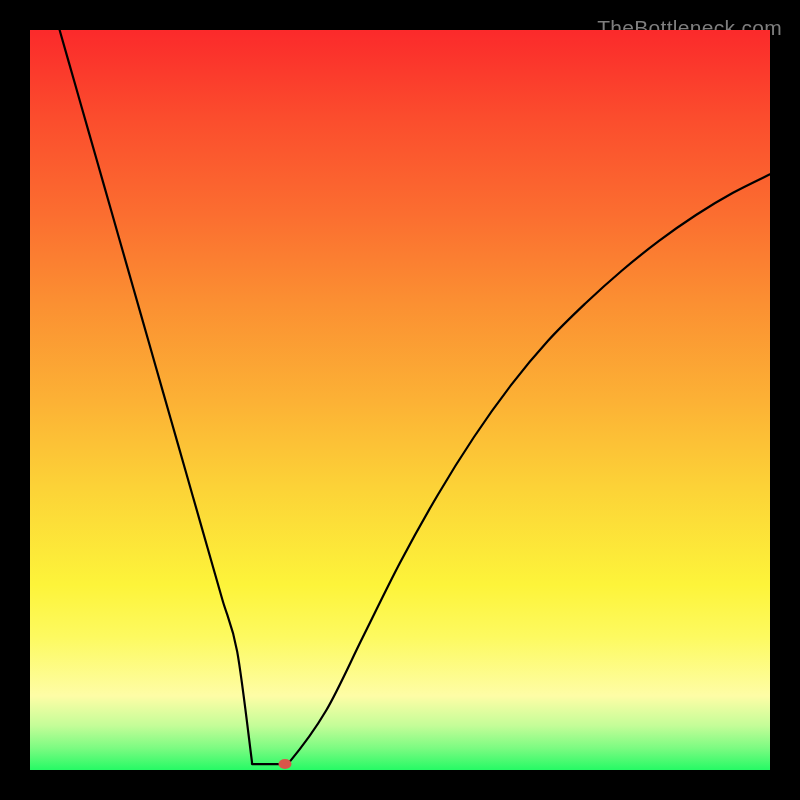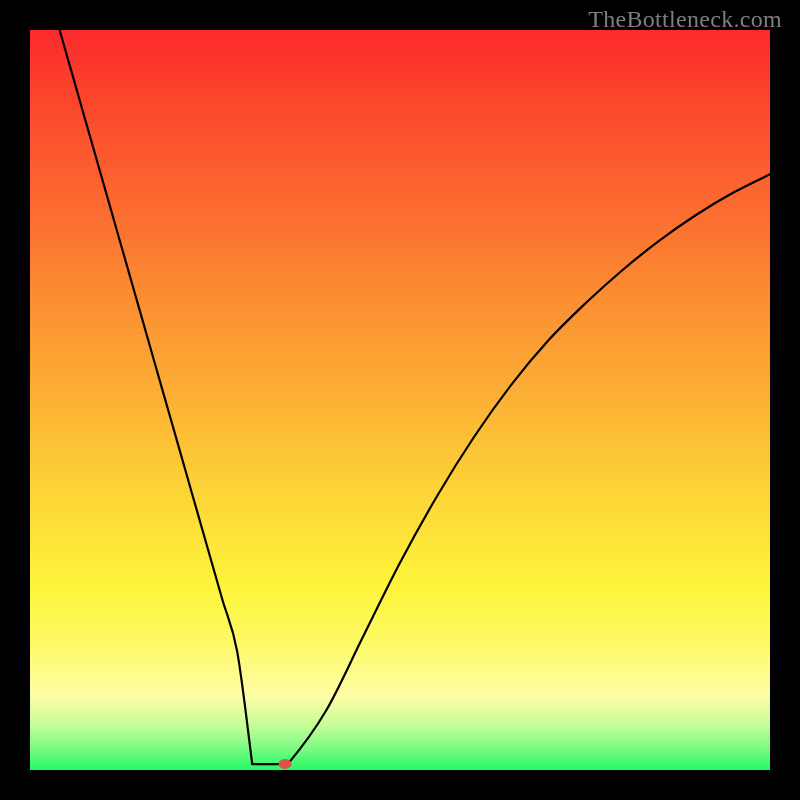--- a/index.html
+++ b/index.html
@@ -33,27 +33,26 @@
       #fdf43a 75%,
       #fdfa60 82%,
       #fefda6 90%,
       #c4fd98 94%,
       #7dfb82 97%,
       #26fa65 100%
     );
   }
   .watermark {
     position: absolute;
-    top: 6px;
+    top: 16px;
     right: 18px;
     color: #7e7e7e;
-    font-size: 24px;
+    font-size: 21px;
     font-weight: 500;
     letter-spacing: 0.3px;
-    font-family: Liberation Serif, serif;
   }
   svg.curve {
     position: absolute;
     left: 0;
     top: 0;
     width: 740px;
     height: 740px;
     overflow: visible;
   }
   .marker {

